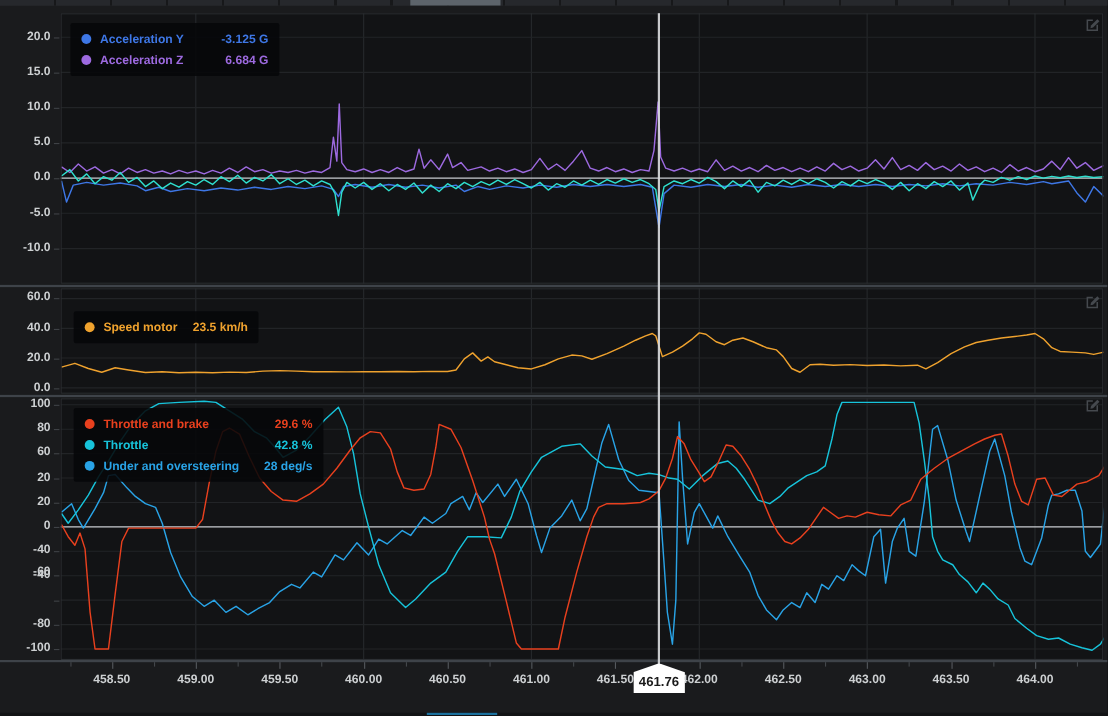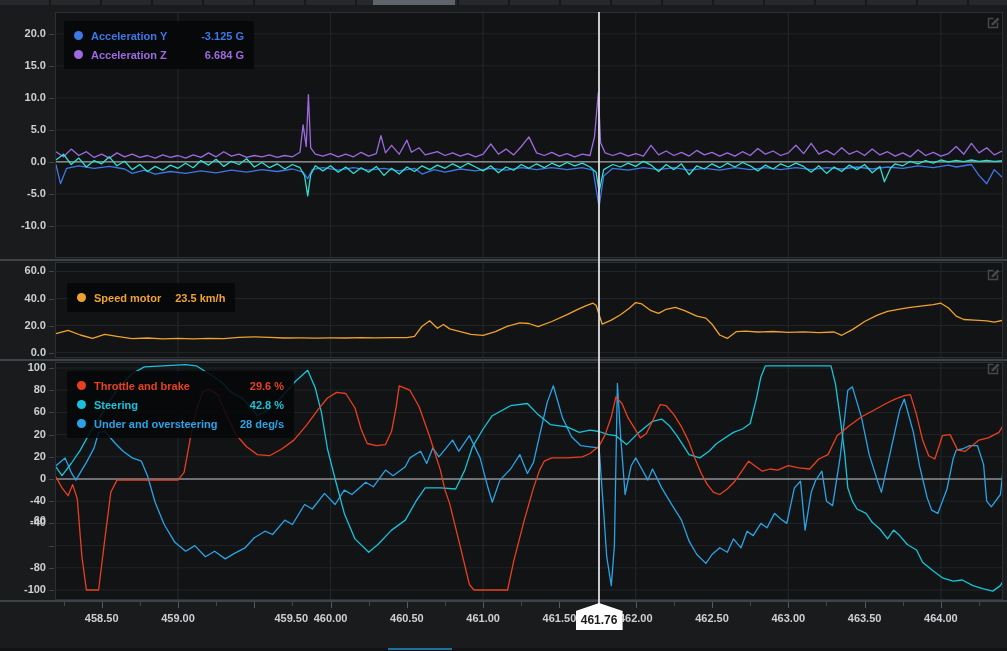--- a/index.html
+++ b/index.html
@@ -186,21 +186,21 @@
       </div>
     </div>
   <div id="legend-2" class="legend" style="left:67px;top:371px">
       <div class="lrow">
         <span class="ldot" style="background: rgb(232, 64, 30);"></span>
         <span class="llab" style="color: rgb(232, 64, 30);">Throttle and brake</span>
         <span class="lval" style="color: rgb(232, 64, 30);">29.6 %</span>
       </div>
       <div class="lrow">
         <span class="ldot" style="background: rgb(23, 195, 218);"></span>
-        <span class="llab" style="color: rgb(23, 195, 218);">Steering</span>
+        <span class="llab" style="color: rgb(23, 195, 218);">Throttle</span>
         <span class="lval" style="color: rgb(23, 195, 218);">42.8 %</span>
       </div>
       <div class="lrow">
         <span class="ldot" style="background: rgb(41, 163, 230);"></span>
         <span class="llab" style="color: rgb(41, 163, 230);">Under and oversteering</span>
         <span class="lval" style="color: rgb(41, 163, 230);">28 deg/s</span>
       </div>
     </div>
 
   <button class="edit-btn" style="left:985px;top:14px">
@@ -218,21 +218,21 @@
   <button class="edit-btn" style="left:985px;top:360px">
     <svg width="16" height="16" viewBox="0 0 16 16">
         <path fill="none" stroke="#45494e" stroke-width="1.4" d="M12.5 8.5v5h-9v-9h5"></path>
         <path fill="#45494e" d="M6.8 9.2 12.6 3.4l1.9 1.9-5.8 5.8-2.4.5z"></path>
       </svg>
   </button>
 
   <div id="xaxis">
       <span class="xlab" style="left: 101.69px;">458.50</span>
       <span class="xlab" style="left: 177.982px;">459.00</span>
-      <span class="xlab" style="left: 254.274px; margin-left: 37px;">459.50</span>
+      <span class="xlab" style="left: 254.274px;">459.50</span>
       <span class="xlab" style="left: 330.565px;">460.00</span>
       <span class="xlab" style="left: 406.857px;">460.50</span>
       <span class="xlab" style="left: 483.149px;">461.00</span>
       <span class="xlab" style="left: 559.44px;">461.50</span>
       <span class="xlab" style="left: 635.732px;">462.00</span>
       <span class="xlab" style="left: 712.024px;">462.50</span>
       <span class="xlab" style="left: 788.315px;">463.00</span>
       <span class="xlab" style="left: 864.607px;">463.50</span>
       <span class="xlab" style="left: 940.899px;">464.00</span>
       <i class="xtick" style="left: 63.5447px;"></i>

